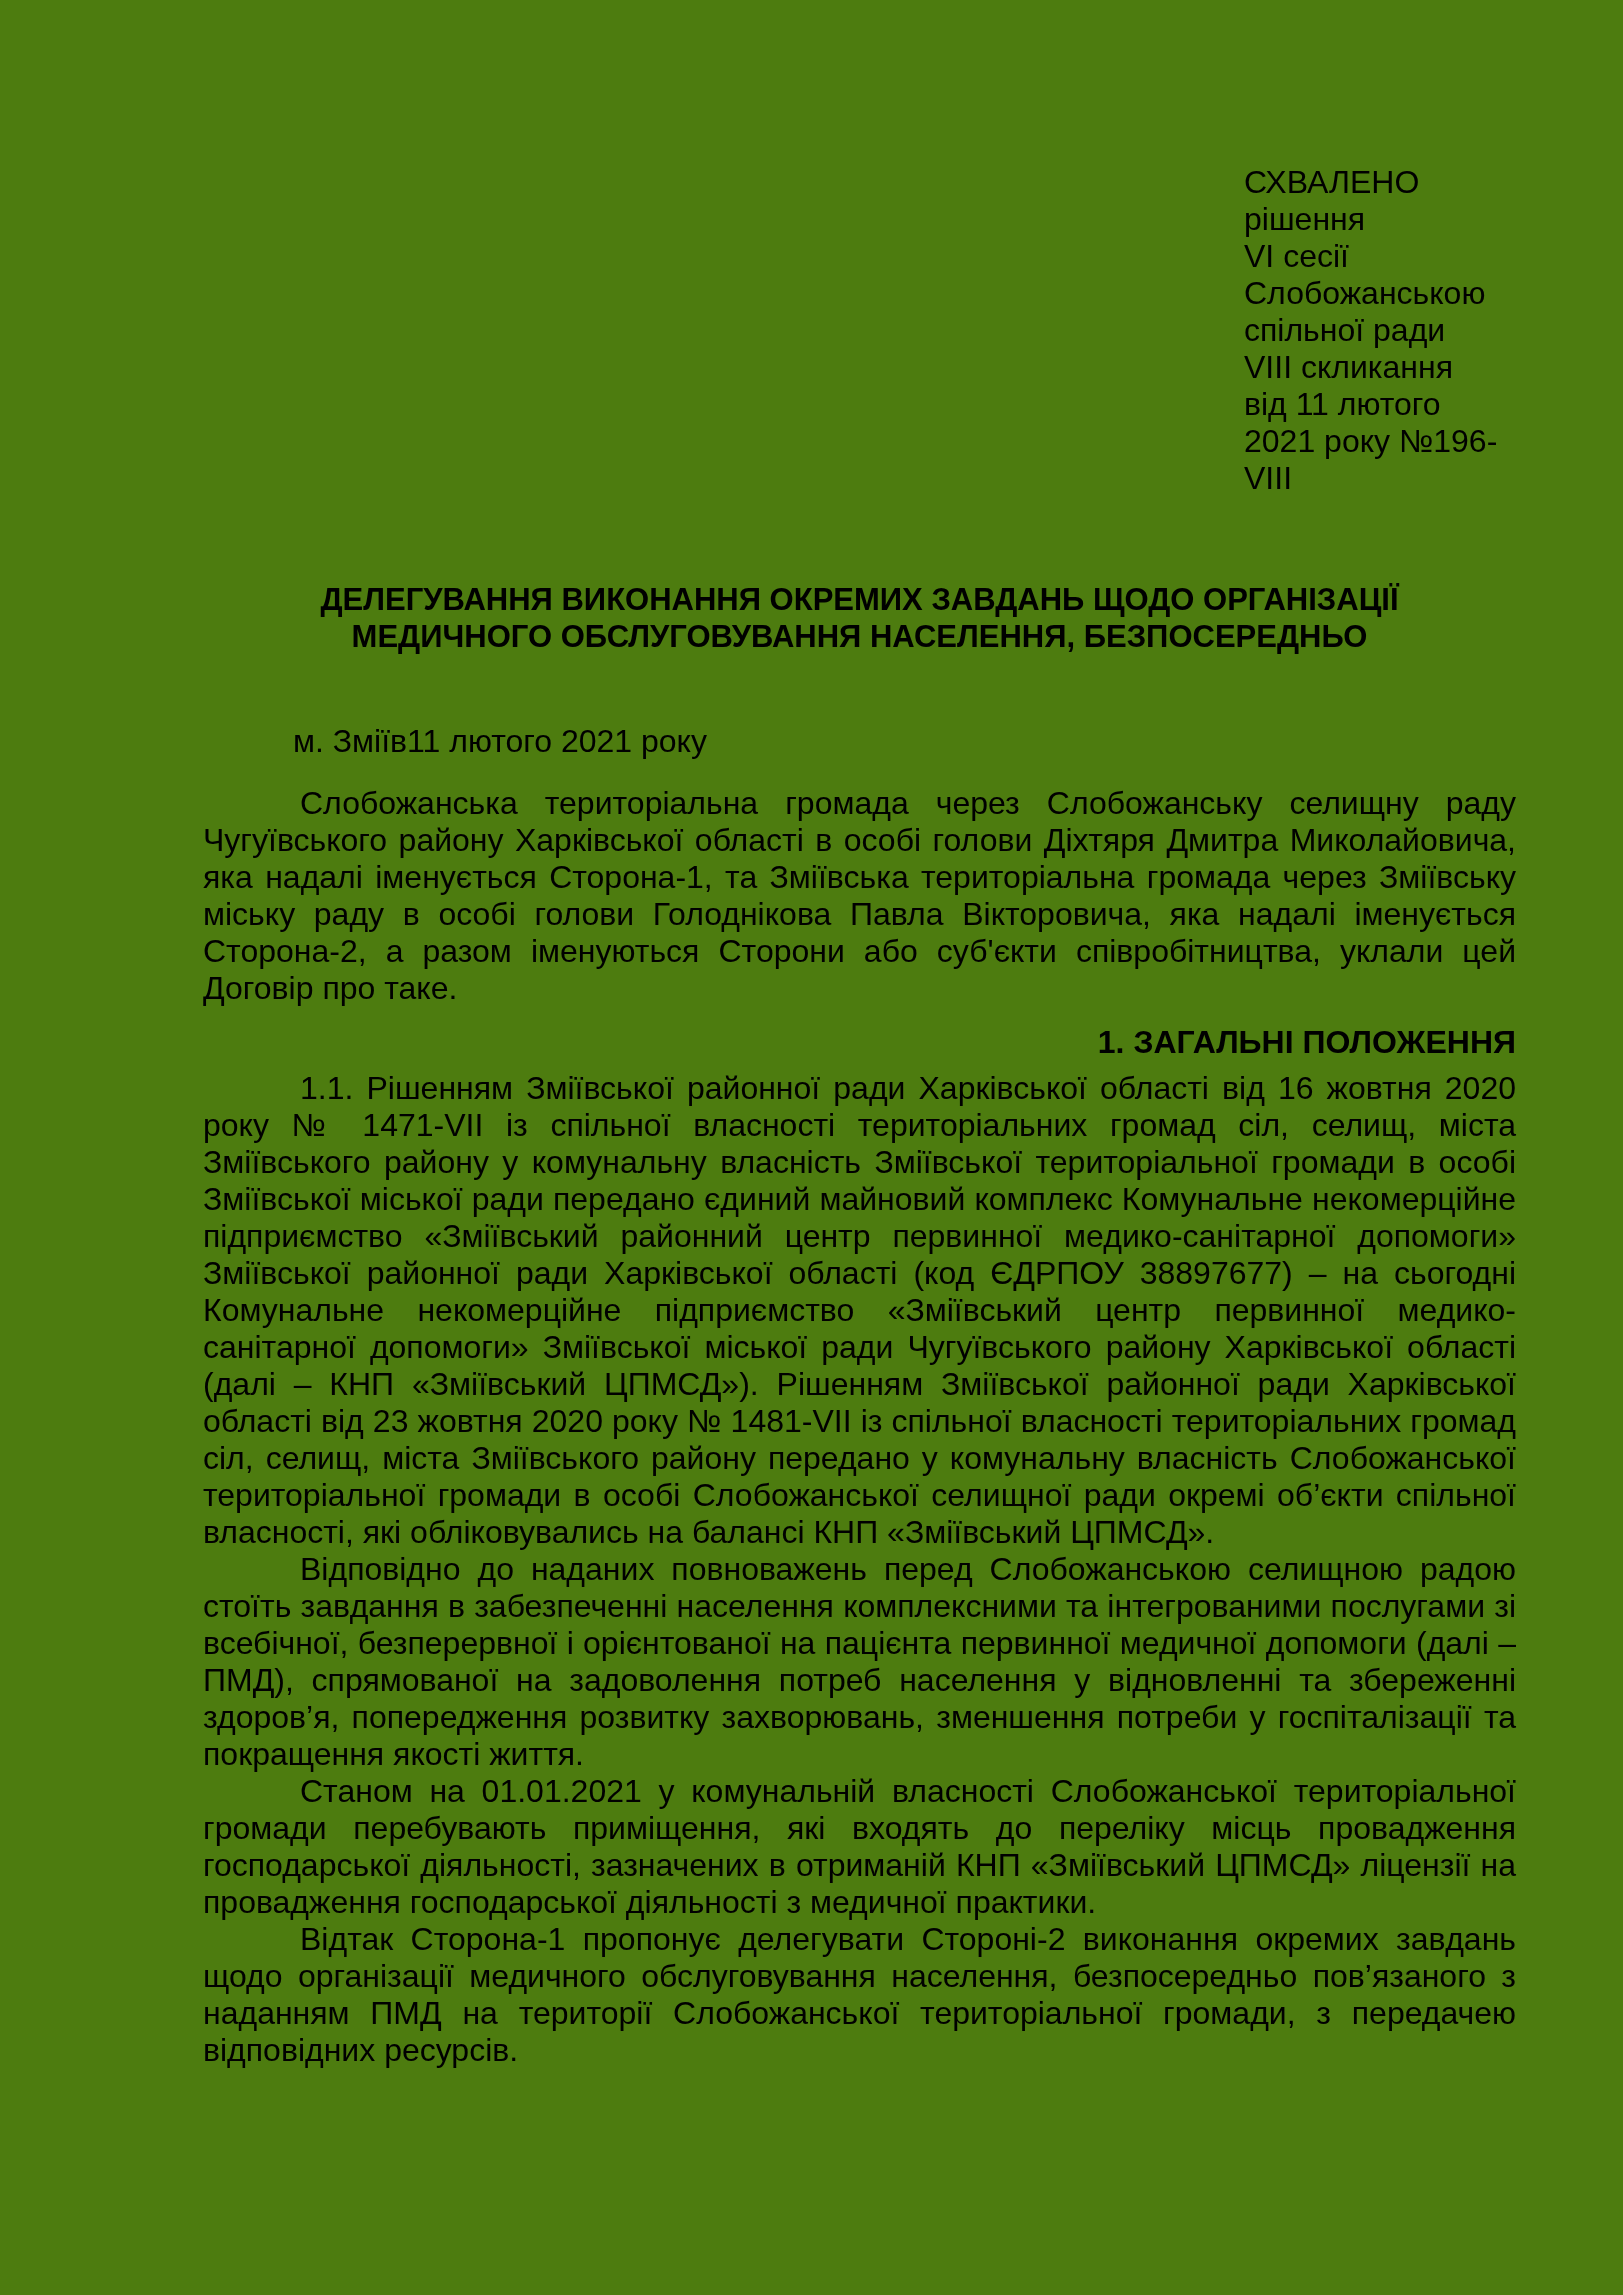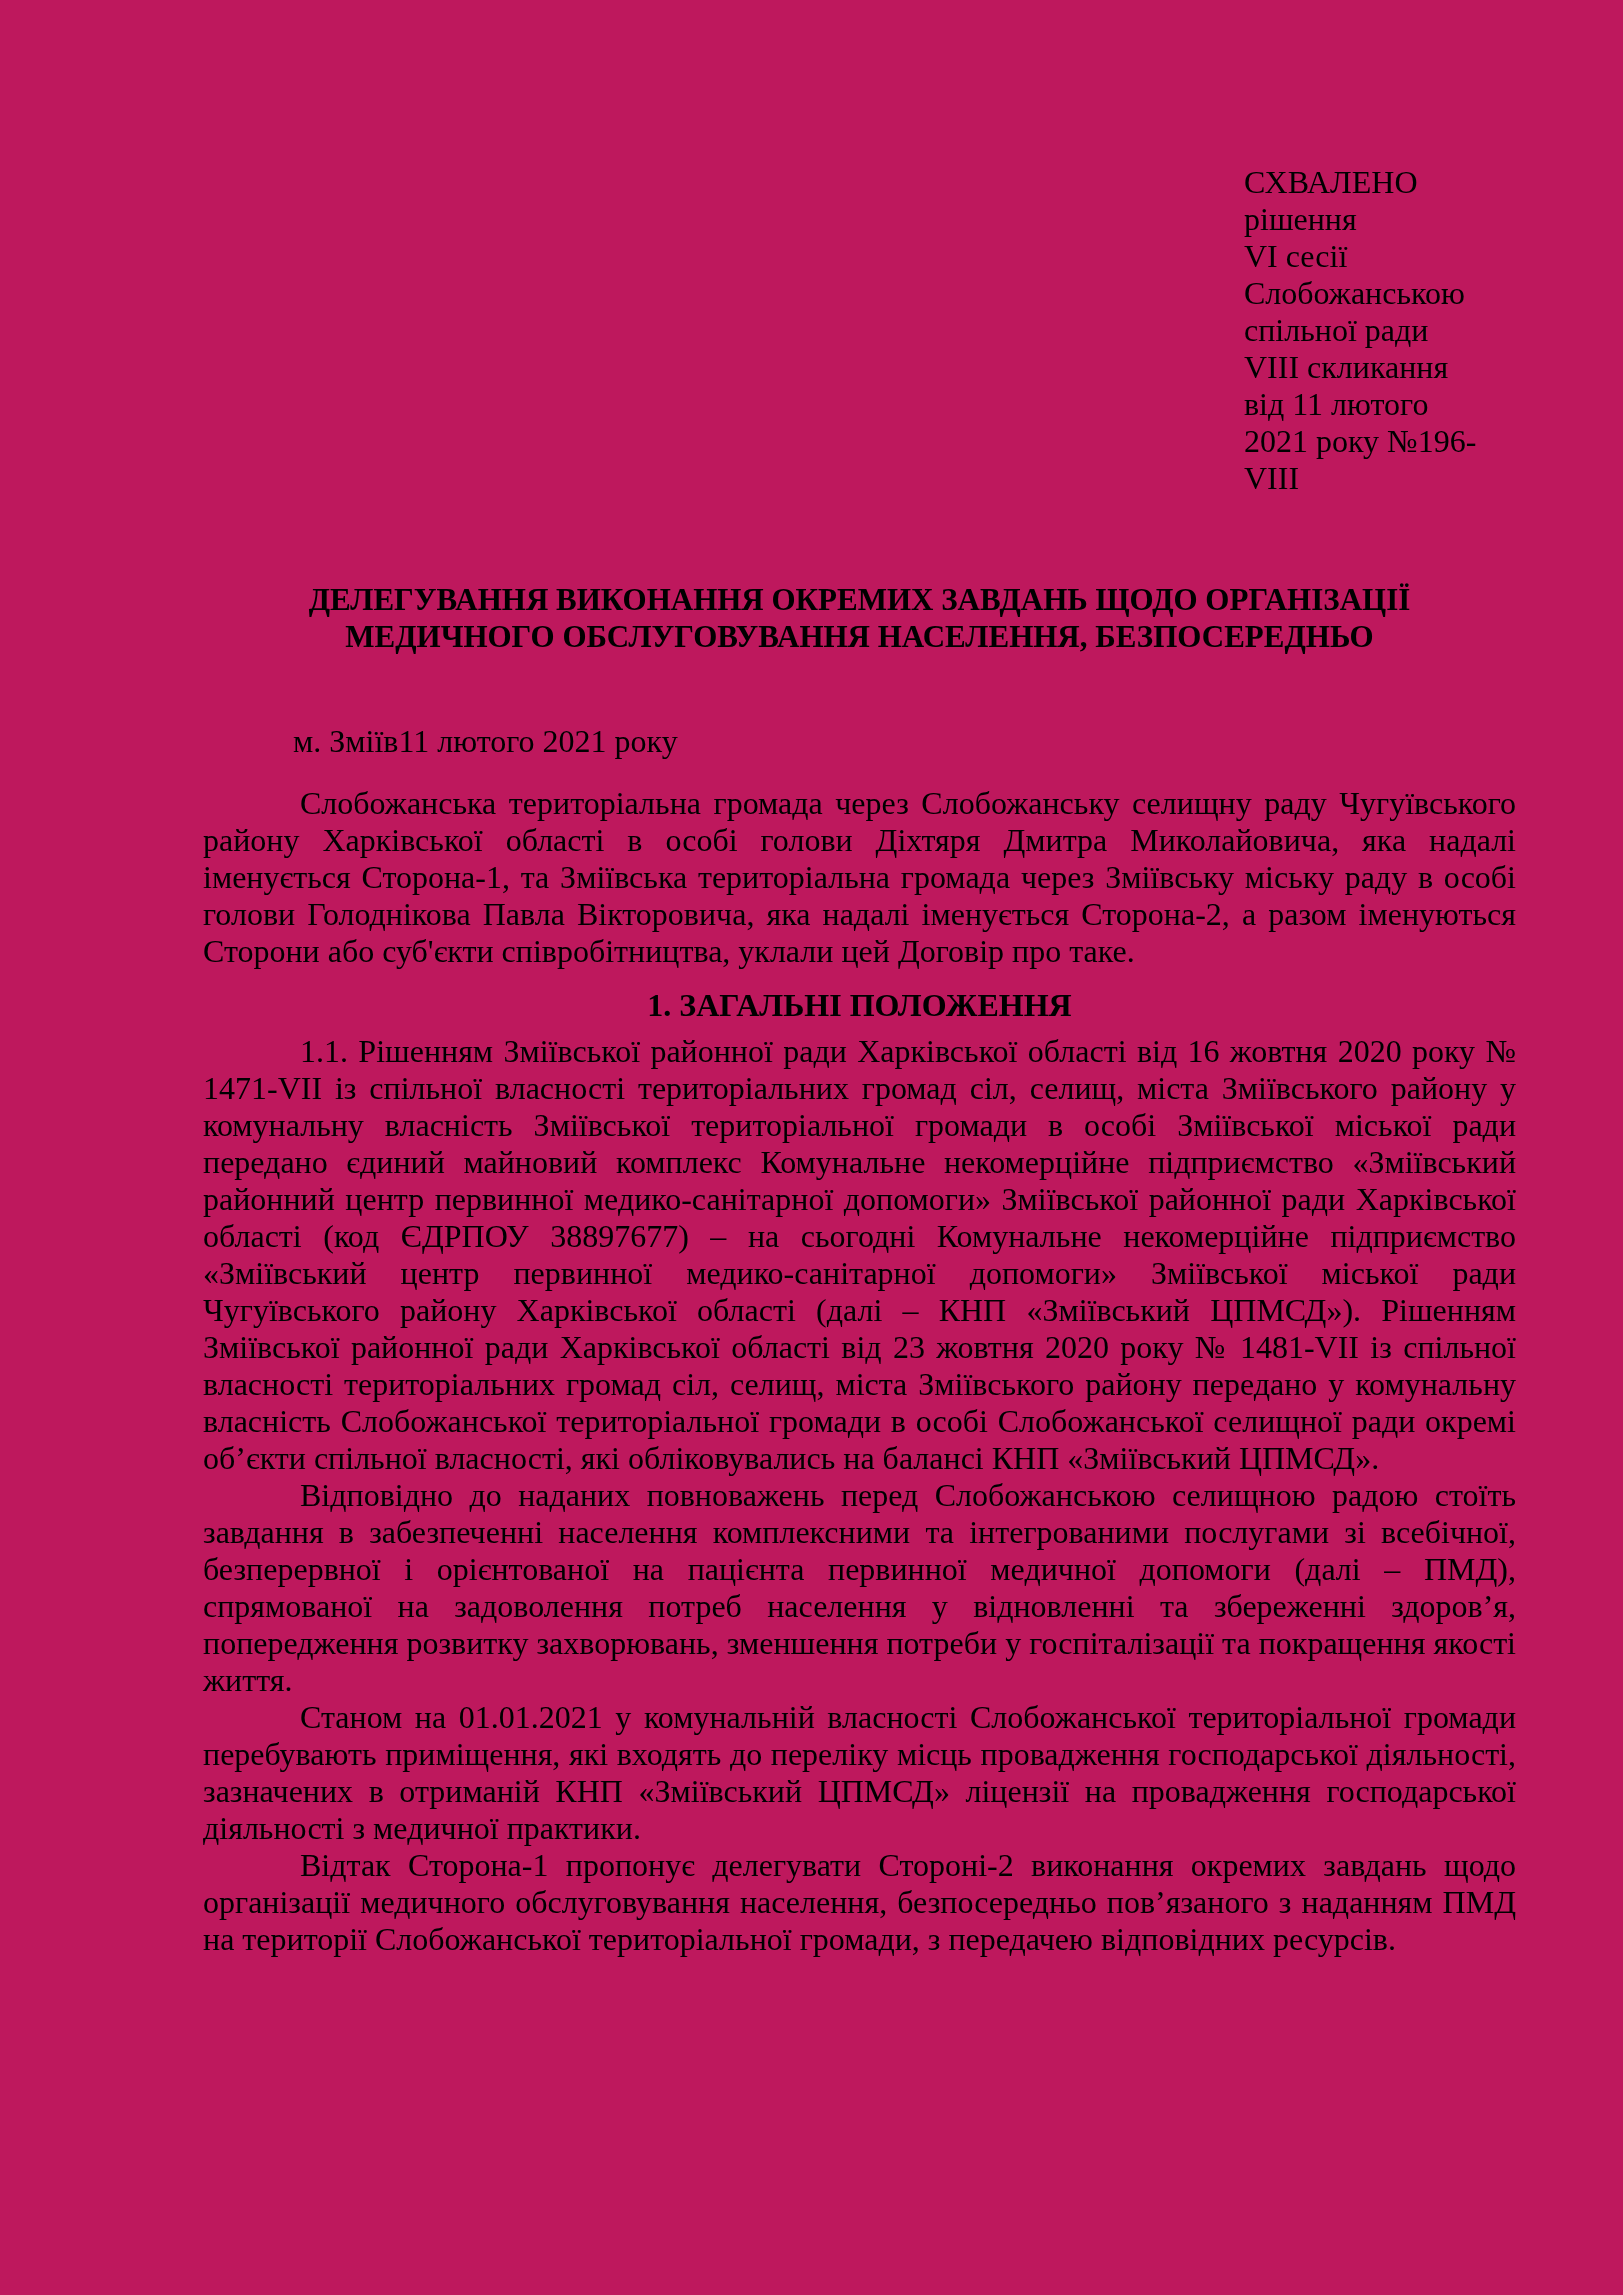--- a/index.html
+++ b/index.html
@@ -5,25 +5,25 @@
   html, body {
     margin: 0;
     padding: 0;
     background: #808080;
   }
   .page {
     position: relative;
     width: 1623px;
     height: 2295px;
     margin: 0 auto;
-    background: #be185d;
+    background: #4d7c0f;
     color: #000000;
     box-sizing: border-box;
     padding: 164px 107px 0 203px;
-    font-family: Liberation Serif, serif;
+    font-family: Liberation Sans, sans-serif;
     overflow: hidden;
   }
   .approval {
     margin-left: 1041px;
     font-size: 32px;
     line-height: 37px;
     text-align: left;
   }
   .approval div { white-space: nowrap; }
   .doc-title {
@@ -46,21 +46,21 @@
     margin: 0;
     font-size: 32px;
     line-height: 37px;
     text-align: justify;
     text-indent: 97px;
   }
   p.body.first { margin-top: 25px; }
   .section-heading {
     margin-top: 17px;
     margin-bottom: 9.2px;
-    text-align: center;
+    text-align: right;
     font-weight: bold;
     font-size: 32px;
     line-height: 37px;
   }
 </style>
 </head>
 <body>
 
 <div class="page">
 

